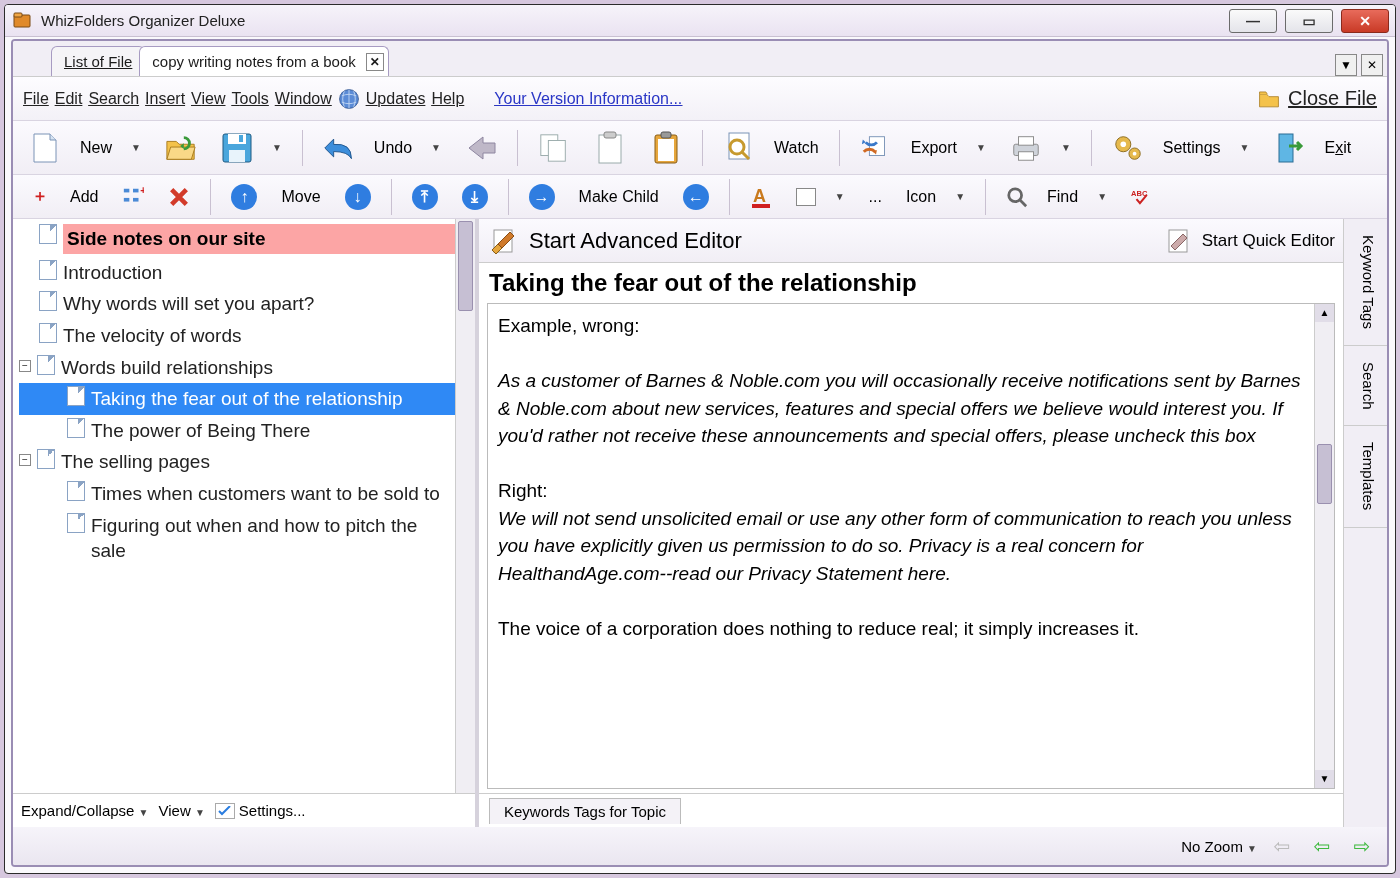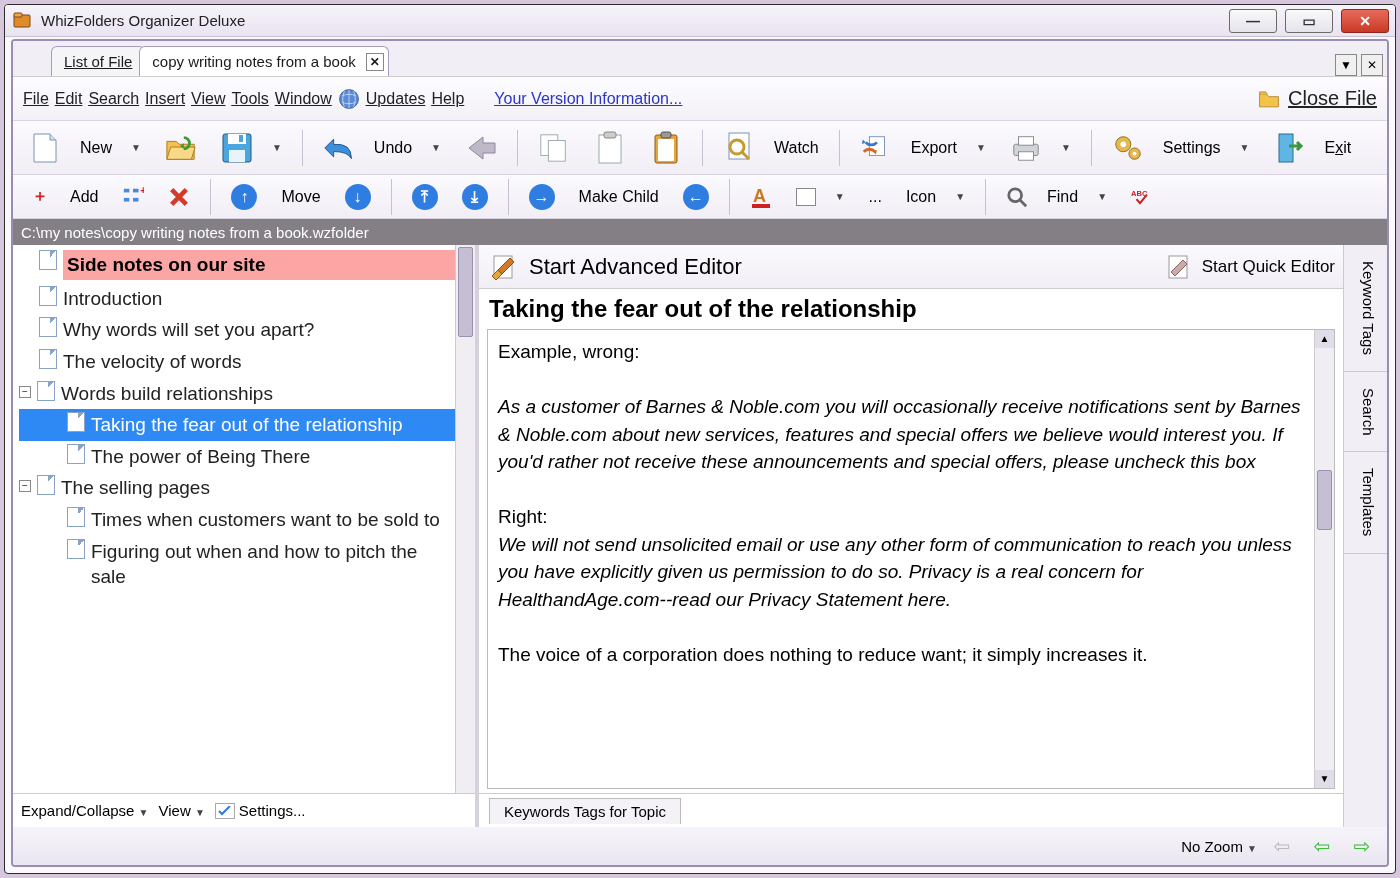--- a/index.html
+++ b/index.html
@@ -364,23 +364,20 @@
       <div class="tb-btn">
         <span class="ico sm">
             <svg width="32" height="26" viewBox="0 0 32 26">
               <text x="0" y="12" font-size="11" font-weight="bold" fill="#c22">ABC</text>
               <path d="M8 16 l5 6 l10 -12" stroke="#c22" stroke-width="3" fill="none"></path>
             </svg>
           </span>
       </div>
     </div>
 
-    <div class="pathbar">
-      <span>C:\my notes\copy writing notes from a book.wzfolder</span>
-    </div>
 
     <div class="body-row">
 
       <div class="tree-pane">
         <div class="tree-body">
           <div class="tree-list">
             <div class="tree-item green">
               <span class="ind" style="width:14px"></span>
                 <span class="pg"></span>
               <span class="lbl">Side notes on our site</span>
@@ -468,21 +465,21 @@
               </span>
             <span style="font-size:17px;">Start Quick Editor</span>
           </div>
         </div>
         <div class="note-title">Taking the fear out of the relationship</div>
         <div class="note-body">
           <p>Example, wrong:</p><br>
           <p><em>As a customer of Barnes &amp; Noble.com you will occasionally receive notifications sent by Barnes &amp; Noble.com about new services, features and special offers we believe would interest you. If you'd rather not receive these announcements and special offers, please uncheck this box</em></p><br>
           <p>Right:</p>
           <p><em>We will not send unsolicited email or use any other form of communication to reach you unless you have explicitly given us permission to do so. Privacy is a real concern for HealthandAge.com--read our Privacy Statement here.</em></p><br>
-          <p>The voice of a corporation does nothing to reduce want; it simply increases it.</p>
+          <p>The voice of a corporation does nothing to reduce real; it simply increases it.</p>
           <div class="note-scroll">
             <div class="up">▲</div>
             <div class="thumb"></div>
             <div class="dn">▼</div>
           </div>
         </div>
         <div class="keywords-tab">
           <div class="kt">Keywords Tags for Topic</div>
         </div>
       </div>

